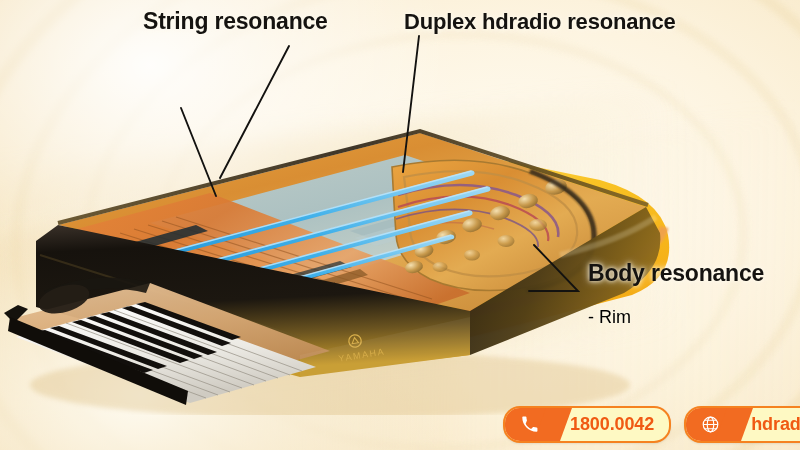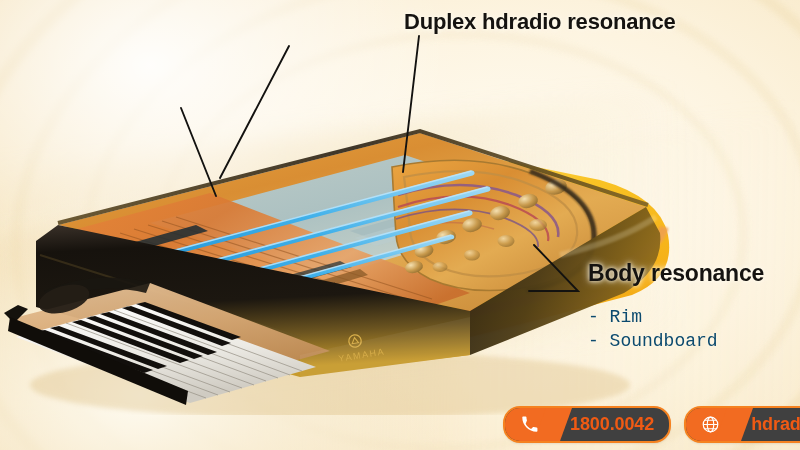--- a/index.html
+++ b/index.html
@@ -57,37 +57,36 @@
     font-weight:bold;
     letter-spacing:-.2px;
     white-space:nowrap;
     text-shadow:0 0 4px rgba(255,252,240,.95), 0 0 9px rgba(255,252,240,.8);
   }
   #lbl-string{left:143px;top:8px;font-size:23px;}
   #lbl-duplex{left:404px;top:9px;font-size:22px;}
   #lbl-damper{left:12px;top:80px;font-size:23px;}
   #lbl-body{left:588px;top:260px;font-size:23px;}
   .sublabel{
-    position:absolute;color:#0c4a6e;font-size:18px;font-weight:normal;white-space:nowrap;
+    position:absolute;color:#000000;font-size:18px;font-weight:normal;white-space:nowrap;
     text-shadow:0 0 4px rgba(255,252,240,.9);
-    font-family:Liberation Mono, monospace;
   }
   #sub-rim{left:588px;top:307px;}
   #sub-sb{left:588px;top:331px;}
 
   
   #leaders{position:absolute;inset:0;pointer-events:none;}
 
   
   #contact{
     position:absolute;left:503px;top:406px;display:flex;gap:13px;align-items:center;
   }
   .pill{
     position:relative;display:flex;align-items:center;height:33px;
-    background:#404040;border:2px solid #f58220;border-radius:17px;overflow:hidden;
+    background:#fef9c3;border:2px solid #f58220;border-radius:17px;overflow:hidden;
     box-shadow:0 1px 2px rgba(0,0,0,.08);
   }
   .pill-ico{
     position:relative;display:flex;align-items:center;justify-content:center;
     width:48px;height:100%;background:#f26b21;
     color:#fff;flex:none;
   }
   .pill-ico::after{
     content:"";position:absolute;right:-13px;top:0;width:26px;height:100%;
     background:#f26b21;transform:skewX(-20deg);
@@ -326,24 +325,24 @@
 
   <svg id="leaders" viewBox="0 0 800 450">
     <g stroke="#131210" stroke-width="1.9" fill="none" stroke-linecap="round">
       <path d="M 289 46 L 220 178"></path>
       <path d="M 419 36 L 403 172"></path>
       <path d="M 181 108 L 216 196"></path>
       <path d="M 534 245 L 578 291 L 529 291"></path>
     </g>
   </svg>
 
+  <div class="label" id="lbl-string">String resonance</div>
   <div class="label" id="lbl-duplex">Duplex hdradio resonance</div>
   <div class="label" id="lbl-body">Body resonance</div>
   <div class="sublabel" id="sub-rim">- Rim</div>
-  <div class="sublabel" id="sub-sb">- Soundboard</div>
 
   <div id="contact">
 
     <div class="pill">
       <span class="pill-ico">
         <svg width="17" height="17" viewBox="0 0 24 24" fill="#fff">
           <path d="M6.6 10.8c1.7 3.3 4.3 5.9 7.6 7.6l2.5-2.5c.3-.3.8-.4 1.2-.3 1.3.4 2.7.7 4.1.7.7 0 1.2.5 1.2 1.2V21c0 .7-.5 1.2-1.2 1.2C10.9 22.2 1.8 13.1 1.8 1.8 1.8 1.1 2.3.6 3 .6h3.5c.7 0 1.2.5 1.2 1.2 0 1.4.2 2.8.7 4.1.1.4 0 .9-.3 1.2L6.6 10.8z"></path>
         </svg>
       </span>
       <span class="pill-txt">1800.0042</span>

